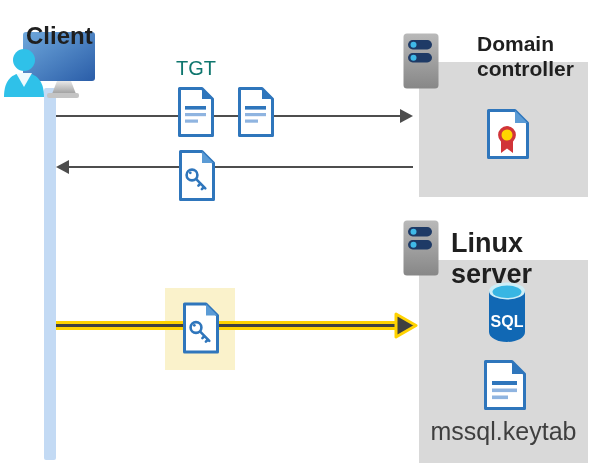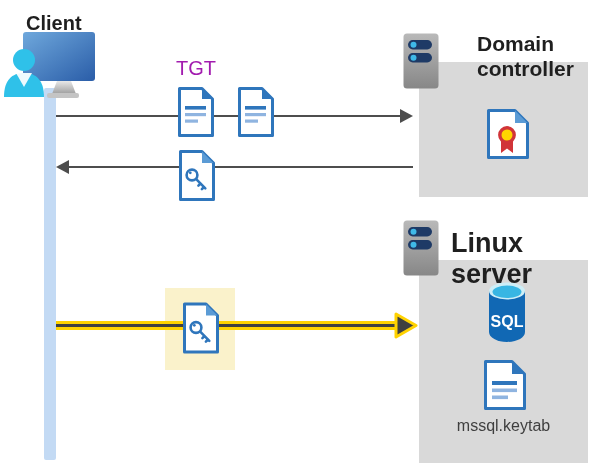--- a/index.html
+++ b/index.html
@@ -10,27 +10,27 @@
   
   .panel { background:#D9D9D9; }
   .dc-panel { left:419px; top:62px; width:169px; height:135px; }
   .linux-panel { left:419px; top:260px; width:169px; height:203px; }
 
   
   .lifeline { left:44px; top:88px; width:12px; height:372px; background:#C3DAF4; border-radius:2px; }
 
   
   .lbl-bold { font-weight:700; color:#1F1F1F; }
-  .client-label { left:26px; top:12px; font-size:20px; }
+  .client-label { left:26px; top:22px; font-size:24px; }
   .dc-label { left:477px; top:31px; width:140px; font-size:21px; line-height:25px; }
   .linux-label { left:451px; top:228px; width:137px; font-size:27px; }
-  .ticket-label { top:57px; width:50px; text-align:center; font-size:20px; color:#a21caf; }
+  .ticket-label { top:57px; width:50px; text-align:center; font-size:20px; color:#0f766e; }
   .tgt-label { left:171px; }
   .spn-label { left:231px; }
-  .keytab-label { left:419px; top:417px; width:169px; text-align:center; font-size:16px; color:#3F3F3F; }
+  .keytab-label { left:419px; top:417px; width:169px; text-align:center; font-size:25px; color:#3F3F3F; }
 
   
   .gline { height:2px; background:#4D4D4D; }
   .req-line { left:56px; top:115px; width:346px; }
   .req-head { left:400px; top:109px; width:0; height:0;
               border-top:7px solid transparent; border-bottom:7px solid transparent;
               border-left:13px solid #4D4D4D; }
   .ret-line { left:67px; top:166px; width:346px; }
   .ret-head { left:56px; top:160px; width:0; height:0;
               border-top:7px solid transparent; border-bottom:7px solid transparent;

